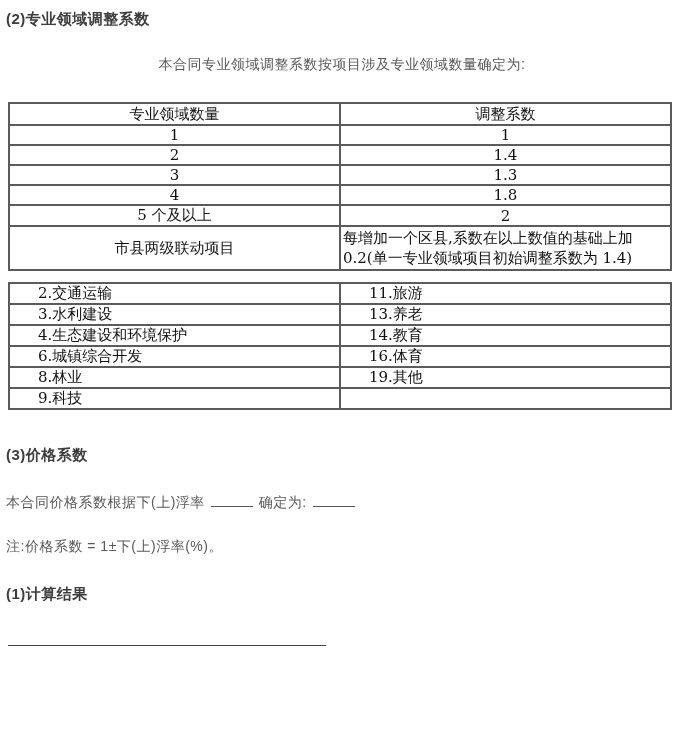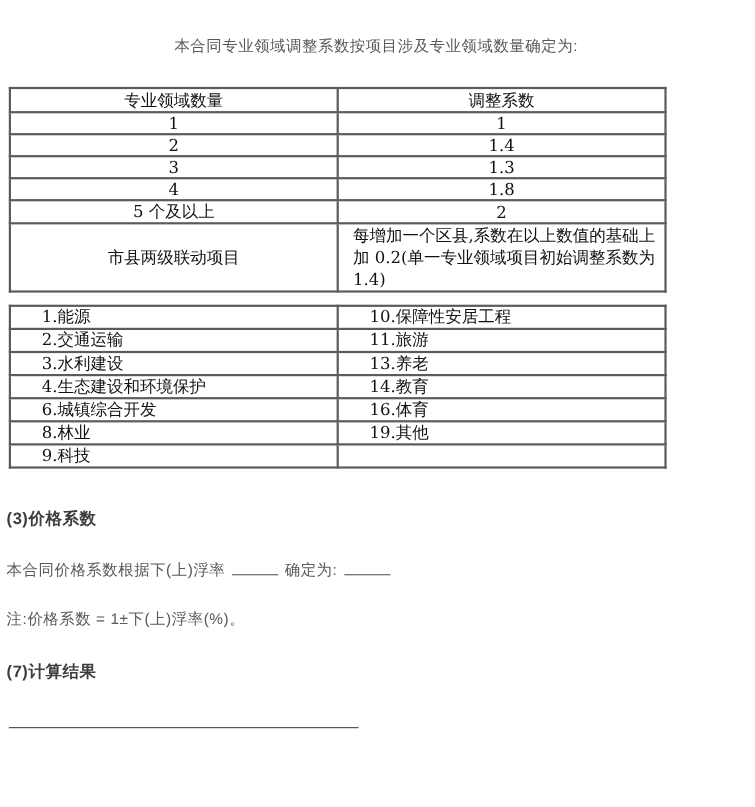--- a/index.html
+++ b/index.html
@@ -13,38 +13,38 @@
 
   .h-bold {
     font-size: 15px; font-weight: bold; color: #3d3d3d;
     letter-spacing: 0.5px;
   }
   .heading-2 { margin: 4px 0 0 0; }
   .intro { font-size: 14px; color: #595959; margin: 27px 0 0 0; letter-spacing: 0.5px; text-align: center; }
 
   table.doc-table {
     border-collapse: collapse;
-    width: 598px;
+    width: 664px;
     margin: 28px 0 0 2px;
     table-layout: fixed;
   }
   table.doc-table td, table.doc-table th {
     border: 2px solid #5b5b5b;
     font-family: "DejaVu Serif", "Liberation Serif", serif;
     font-weight: normal;
     font-size: 15px;
     color: #111111;
     padding: 0 4px;
   }
   
   #table1 th { height: 20px; text-align: center; }
   #table1 td { height: 18px; text-align: center; }
   #table1 tr:last-child td { height: 42px; }
   #table1 tr:last-child td:last-child {
-    text-align: left; line-height: 20px; padding-left: 13px;
+    text-align: left; line-height: 20px; padding-left: 2px;
   }
 
   .appendix-heading {
     margin: 17px 0 0 48px;
     font-family: "DejaVu Serif", "Liberation Serif", serif;
     font-size: 16px; color: #1c1c1c; font-weight: 600;
     letter-spacing: 1px;
   }
 
   #table2 { margin-top: 11px; }
@@ -69,20 +69,21 @@
     border-bottom: 1px solid #444444;
     height: 13px; width: 318px;
     margin-left: 2px; vertical-align: baseline;
   }
 </style>
 </head>
 <body>
 
 <div class="page">
 
+  <div class="h-bold heading-2">(2)专业领域调整系数</div>
 
   <p class="intro">本合同专业领域调整系数按项目涉及专业领域数量确定为:</p>
 
   <table class="doc-table" id="table1">
     <thead>
       <tr>
         <th style="width:50%">专业领域数量</th>
         <th style="width:50%">调整系数</th>
       </tr>
     </thead>
@@ -111,24 +112,20 @@
           <td>市县两级联动项目</td>
           <td>每增加一个区县,系数在以上数值的基础上加 0.2(单一专业领域项目初始调整系数为 1.4)</td>
         </tr>
       </tbody>
   </table>
 
 
   <table class="doc-table" id="table2">
     <tbody>
         <tr>
-          <td>1.能源</td>
-          <td>10.保障性安居工程</td>
-        </tr>
-        <tr>
           <td>2.交通运输</td>
           <td>11.旅游</td>
         </tr>
         <tr>
           <td>3.水利建设</td>
           <td>13.养老</td>
         </tr>
         <tr>
           <td>4.生态建设和环境保护</td>
           <td>14.教育</td>
@@ -147,17 +144,17 @@
         </tr>
       </tbody>
   </table>
 
   <div class="h-bold heading-3">(3)价格系数</div>
 
   <p class="sentence"><span>本合同价格系数根据下(上)浮率</span><span class="blank"></span><span>确定为:</span><span class="blank"></span></p>
 
   <p class="note">注:价格系数 = 1±下(上)浮率(%)。</p>
 
-  <div class="h-bold heading-4">(7)计算结果</div>
+  <div class="h-bold heading-4">(1)计算结果</div>
 
   <p class="special"><span class="long-blank"></span></p>
 
 </div>
 
 </body></html>

